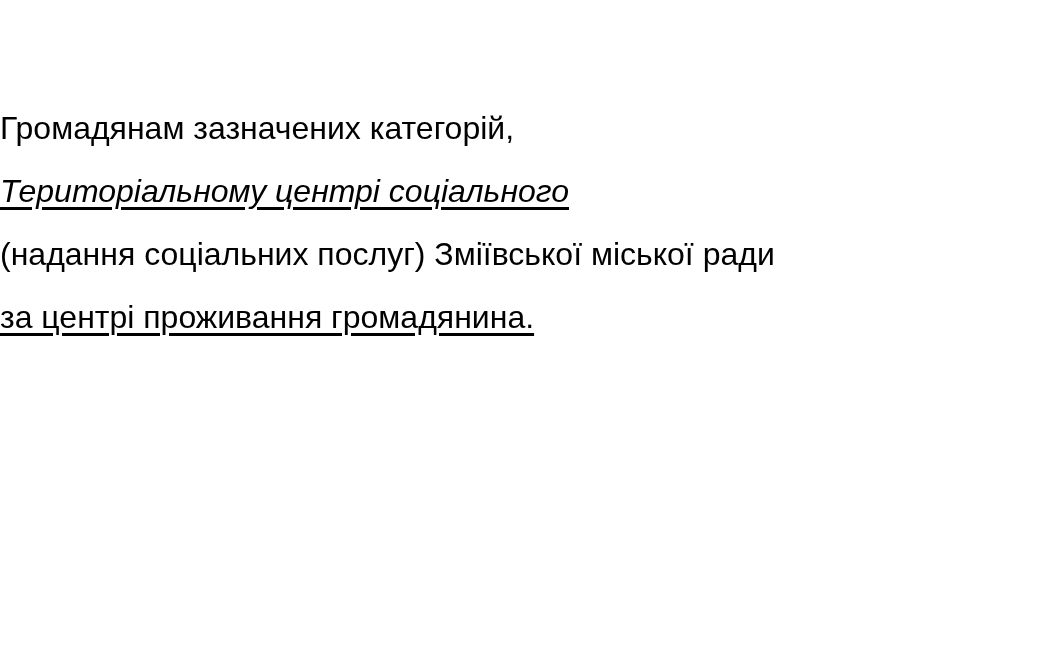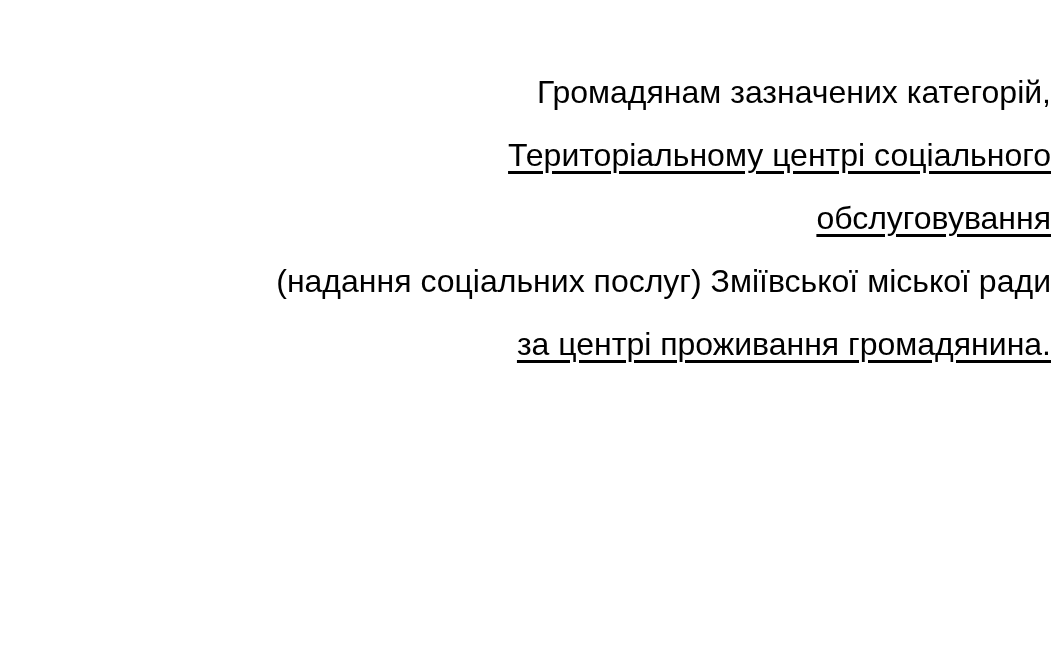--- a/index.html
+++ b/index.html
@@ -11,41 +11,41 @@
       width: 1051px;
       height: 670px;
       background: #ffffff;
       color: #000000;
       font-family: "Liberation Sans", sans-serif;
       overflow: hidden;
     }
     .doc {
       box-sizing: border-box;
       width: 1051px;
-      padding-top: 61px;
-      text-align: right;
+      padding-top: 97px;
+      text-align: left;
     }
     .line {
       margin: 0;
       font-size: 32px;
       line-height: 63px;
       white-space: nowrap;
       font-weight: 400;
     }
     .line[data-style="italic-underline"] {
+      font-style: italic;
     }
     .line[data-style="italic-underline"],
     .line[data-style="underline"] {
       text-decoration: underline;
       text-decoration-thickness: 2.5px;
       text-underline-offset: 5px;
     }
   </style>
 </head>
 <body>
 
 <main class="doc">
   <p class="line" data-style="normal">Громадянам зазначених категорій,</p>
   <p class="line" data-style="italic-underline">Територіальному центрі соціального</p>
-  <p class="line" data-style="italic-underline">обслуговування</p>
   <p class="line" data-style="normal">(надання соціальних послуг) Зміївської міської ради</p>
   <p class="line" data-style="underline">за центрі проживання громадянина.</p>
 </main>
 
 </body></html>

